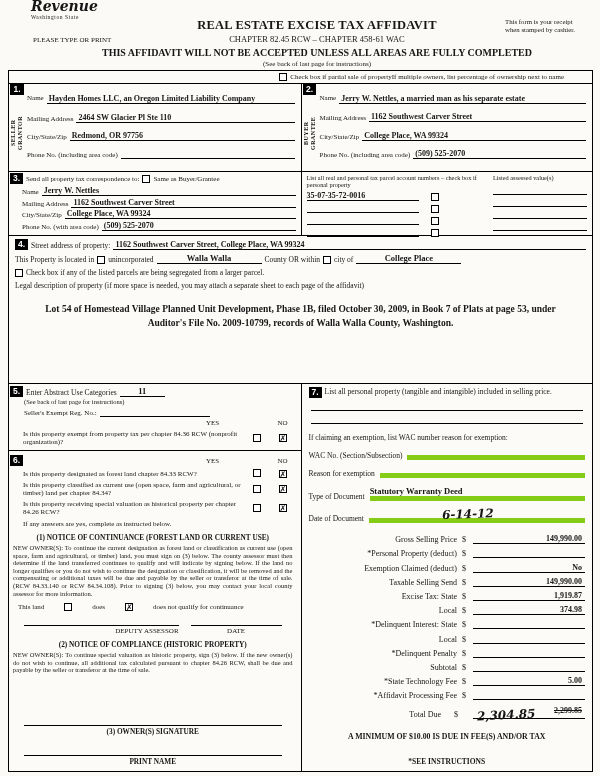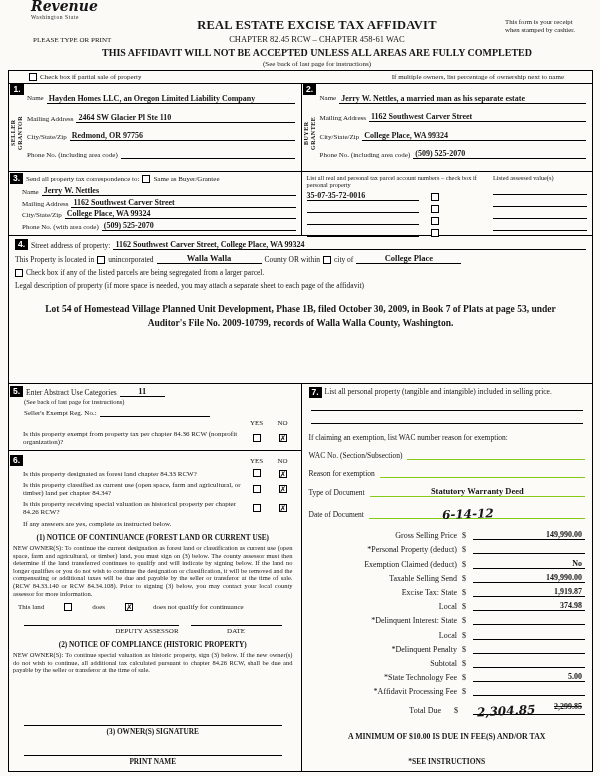--- a/index.html
+++ b/index.html
@@ -22,21 +22,21 @@
 
   
   .formbox { position:absolute; left:8px; top:70px; width:585px; height:702px;
              border:1px solid #000; display:flex; flex-direction:column; background:#fcfbf8; }
   .secnum { display:inline-block; background:#000; color:#fff; font-weight:bold; font-size:8.5px;
             line-height:11px; padding:0 3px; font-family:"Liberation Sans", sans-serif; flex-shrink:0; }
   .cb { display:inline-block; width:8px; height:8px; border:1px solid #000; font-size:8px; line-height:8px;
         text-align:center; vertical-align:-1px; font-family:"DejaVu Sans", sans-serif; background:#fff; flex-shrink:0; }
   .blank { display:inline-block; border-bottom:1px solid #000; height:8px; }
 
-  .toprow { height:13px; border-bottom:1px solid #000; display:flex; justify-content:space-between;
+  .toprow { height:13px; border-bottom:1px solid #000; display:flex; justify-content:flex-end;
             align-items:center; font-size:7px; padding:0 28px 0 20px; }
   .toprow .left { display:flex; align-items:center; gap:3px; }
 
   
   .parties { height:88px; border-bottom:1px solid #000; display:flex; }
   .party { width:50%; display:flex; }
   .party + .party { border-left:1px solid #000; }
   .party-side { width:16px; display:flex; flex-direction:column; align-items:center; }
   .vlabels { flex:1; display:flex; justify-content:center; }
   .vlabel { writing-mode:vertical-rl; transform:rotate(180deg); font-size:6px; font-weight:bold;
@@ -79,21 +79,21 @@
   .sec5 { border-bottom:1px solid #000; padding:2px 5px 4px 1px; }
   .s5top { display:flex; gap:3px; font-size:7.5px; align-items:flex-end; }
   .abstract-val { width:45px; border-bottom:1px solid #000; font-weight:bold; text-align:center;
                   font-size:8.5px; line-height:9px; }
   .s5sub { font-size:6.5px; padding-left:14px; margin-top:1px; }
   .s5reg { font-size:7px; padding-left:14px; margin-top:4px; display:flex; align-items:flex-end; gap:3px; }
 
   .qgrid { display:flex; align-items:center; font-size:7px; line-height:8px; margin-top:3px; }
   .qtext { flex:1; padding-left:13px; }
   .qcol { width:26px; text-align:center; flex-shrink:0; }
-  .qhead-row { display:flex; font-size:7px; margin-top:2px; align-items:center; }
+  .qhead-row { display:flex; font-size:7px; margin-top:2px; align-items:center;gap:44px; }
   .qhead-row .spacer { flex:1; }
 
   .sec6 { flex:1; display:flex; flex-direction:column; padding:2px 5px 5px 1px; min-height:0; }
   .ifyes { font-size:7px; padding-left:13px; margin-top:4px; }
   .notice-title { font-weight:bold; font-size:7.3px; text-align:center; margin-top:5px; }
   .notice-body { font-size:6.5px; line-height:7.6px; text-align:justify; margin-top:2px; padding:0 3px; }
   .land-row { font-size:7px; margin-top:6px; display:flex; align-items:flex-end; gap:20px; padding-left:8px; }
   .deputy-row { display:flex; margin-top:14px; padding:0 14px; }
   .deputy-block { flex:1.7; border-top:1px solid #000; font-size:7px; text-align:right; padding-top:1px; }
   .date-block { flex:1; border-top:1px solid #000; font-size:7px; text-align:center; margin-left:12px; padding-top:1px; }
@@ -101,22 +101,22 @@
   .sig-line { border-bottom:1px solid #000; height:13px; margin:0 14px; }
   .sig-label { text-align:center; font-weight:bold; font-size:7.3px; margin-top:1px; }
   .print-line { border-bottom:1px solid #000; height:20px; margin:0 14px; }
 
   
   .s7head { display:flex; gap:3px; font-size:7.5px; line-height:9px; }
   .s7blank { border-bottom:1px solid #000; height:13px; margin:0 2px; }
   .s7note { font-size:7.5px; margin-top:9px; }
   .s7row { display:flex; align-items:flex-end; font-size:7.5px; margin-top:8px; }
   .s7lbl { white-space:nowrap; padding-right:5px; }
-  .s7val { flex:1; border-bottom:1px solid #84cc16; font-weight:bold; font-size:8.5px;
-           text-align:center; min-height:10px; line-height:10px; position:relative; }
+  .s7val { flex:1; border-bottom:5px solid #84cc16; font-weight:bold; font-size:8.5px;
+           text-align:left; min-height:10px; line-height:10px; position:relative; }
   .money { margin-top:7px; }
   .mrow { display:flex; align-items:flex-end; font-size:8px; line-height:9px; margin-top:4.2px; }
   .mlbl { flex:1; text-align:right; padding-right:5px; white-space:nowrap; }
   .mcur { width:11px; }
   .mval { width:112px; border-bottom:1px solid #000; text-align:right; font-weight:bold;
           min-height:10px; padding-right:3px; position:relative; }
   .hand { font-family:"DejaVu Serif", serif; font-style:italic; font-weight:bold; font-size:12px; }
   .mval .hand { position:absolute; left:4px; bottom:-2px; transform:rotate(-3deg); }
   .dateval .hand { position:absolute; left:34%; bottom:-1px; transform:rotate(-2deg); }
   .struck { text-decoration:line-through; font-weight:bold; }

